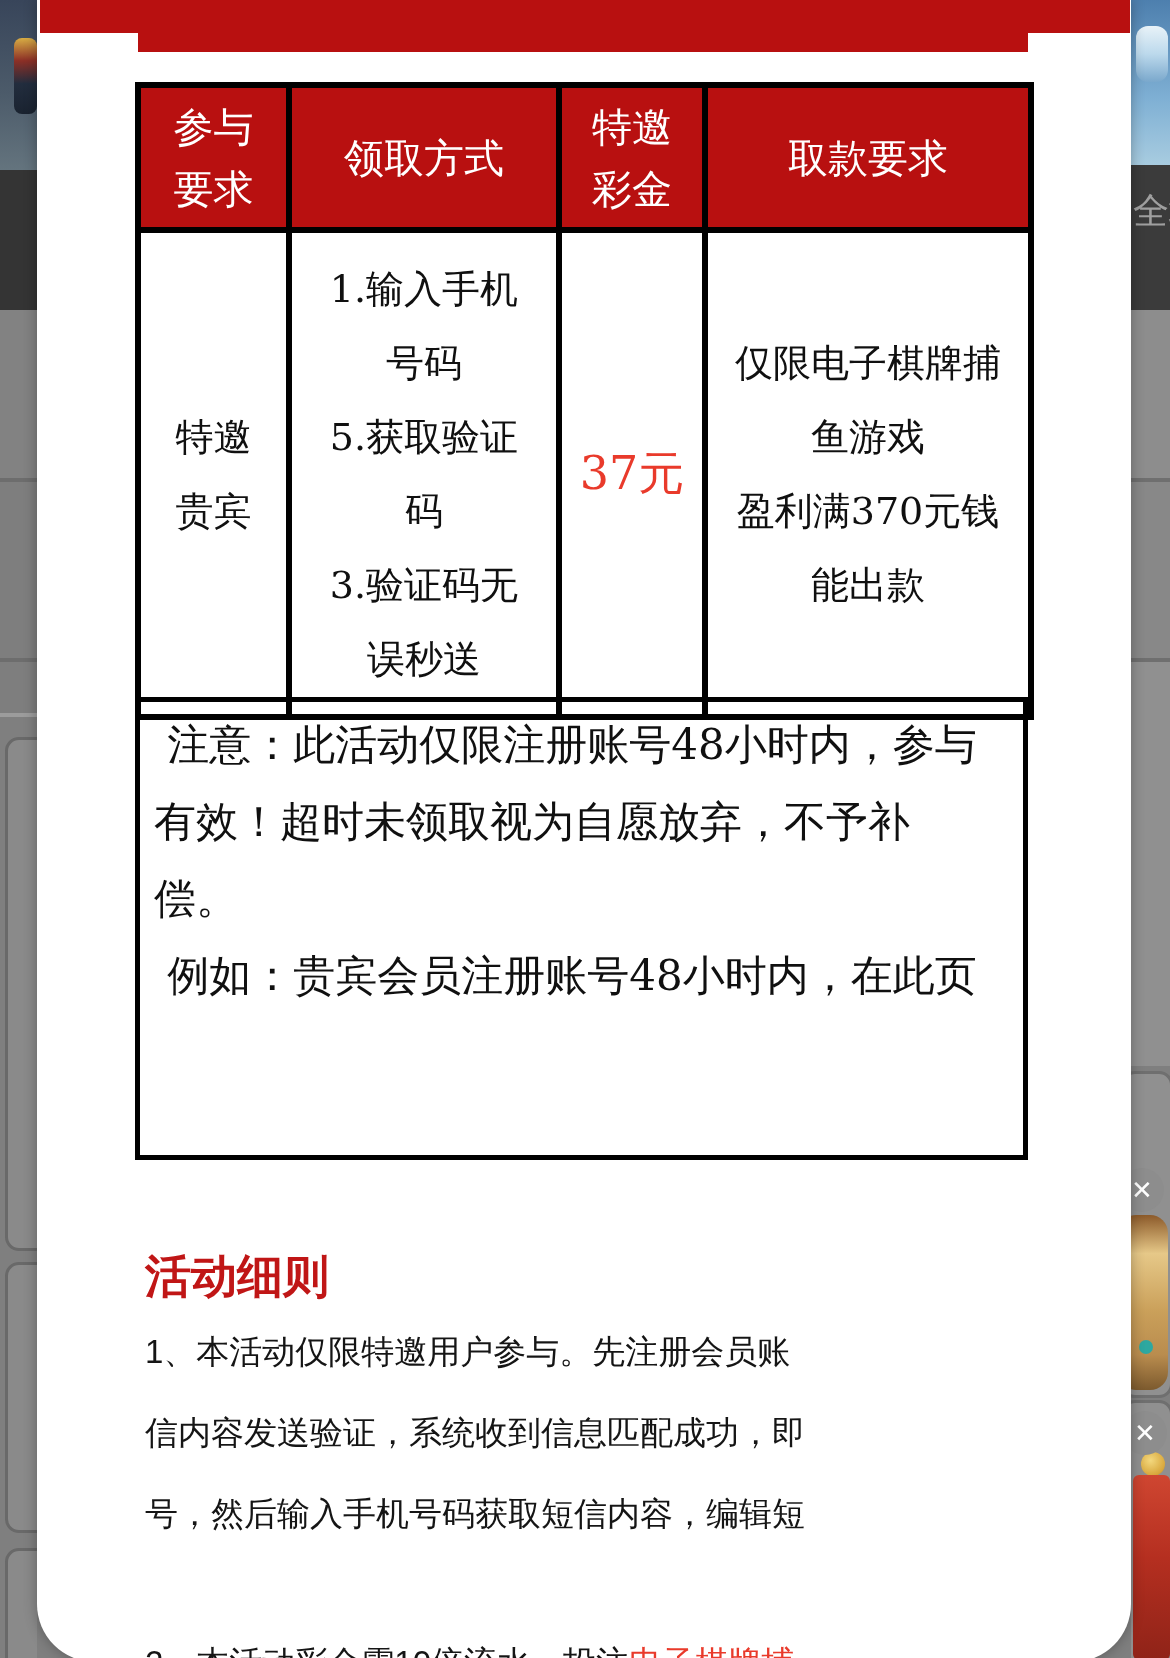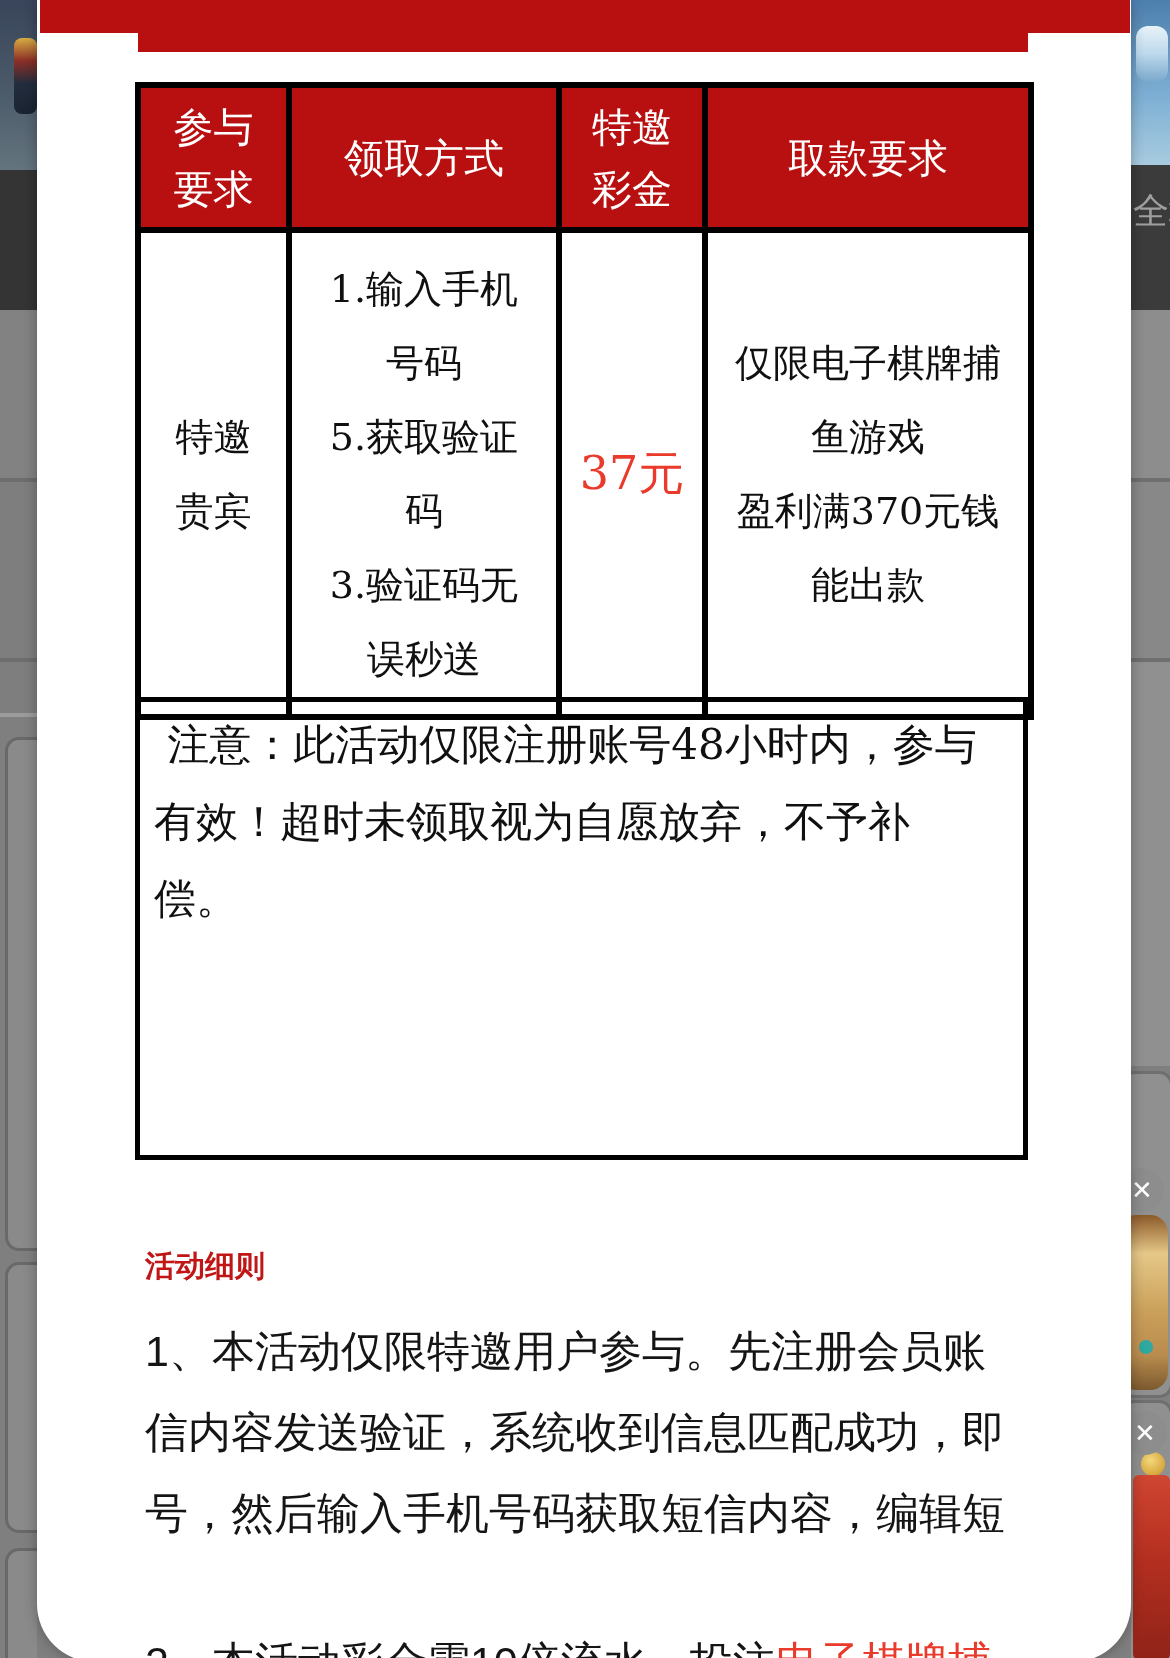--- a/index.html
+++ b/index.html
@@ -55,23 +55,23 @@
   td.bd{height:481px;color:var(--ink);font-size:38px;}
   td.bd .ln{line-height:74px;}
   td.bonus-cell{color:var(--red-bright);font-size:46px;}
 
   #note-box{position:absolute;left:98px;top:697px;width:893px;height:463px;box-sizing:border-box;
     border:5px solid #000;padding:4px 12px 16px 14px;color:var(--ink);font-size:42px;}
   #note-box .ln{line-height:77px;white-space:nowrap;}
 
   #rules-title{position:absolute;left:108px;top:1246px;
     font-family:"Liberation Sans","DejaVu Sans",sans-serif;font-weight:bold;
-    font-size:30px;color:var(--red-heading);}
+    font-size:46px;color:var(--red-heading);}
   .rules-text{position:absolute;left:108px;width:905px;color:#151515;
-    font-family:"Liberation Sans","DejaVu Sans",sans-serif;font-size:43px;}
+    font-family:"Liberation Sans","DejaVu Sans",sans-serif;font-size:33px;}
   #rules-body{top:1311px;}
   #rules-cut{top:1622px;}
   .rules-text .ln{line-height:81px;white-space:nowrap;}
 
   .red{color:var(--red-bright);}
 </style>
 </head>
 <body>
 
 <div id="root">
@@ -163,20 +163,21 @@
               <div class="ln"><span>能出款</span></div>
             </td>
       </tr>
     </tbody>
       </table>
 
     <div id="note-box">
         <div class="ln"><span>&nbsp;注意：此活动仅限注册账号48小时内，参与</span></div>
         <div class="ln"><span>有效！超时未领取视为自愿放弃，不予补</span></div>
         <div class="ln"><span>偿。</span></div>
+        <div class="ln"><span>&nbsp;例如：贵宾会员注册账号48小时内，在此页</span></div>
       </div>
 
     <div id="rules-title">活动细则</div>
     <div id="rules-body" class="rules-text">
         <div class="ln"><span>1、本活动仅限特邀用户参与。先注册会员账</span></div>
         <div class="ln"><span>信内容发送验证，系统收到信息匹配成功，即</span></div>
         <div class="ln"><span>号，然后输入手机号码获取短信内容，编辑短</span></div>
       </div>
     <div id="rules-cut" class="rules-text">
         <div class="ln"><span>2、本活动彩金需10倍流水，投注</span><span class="red">电子棋牌捕</span></div>

